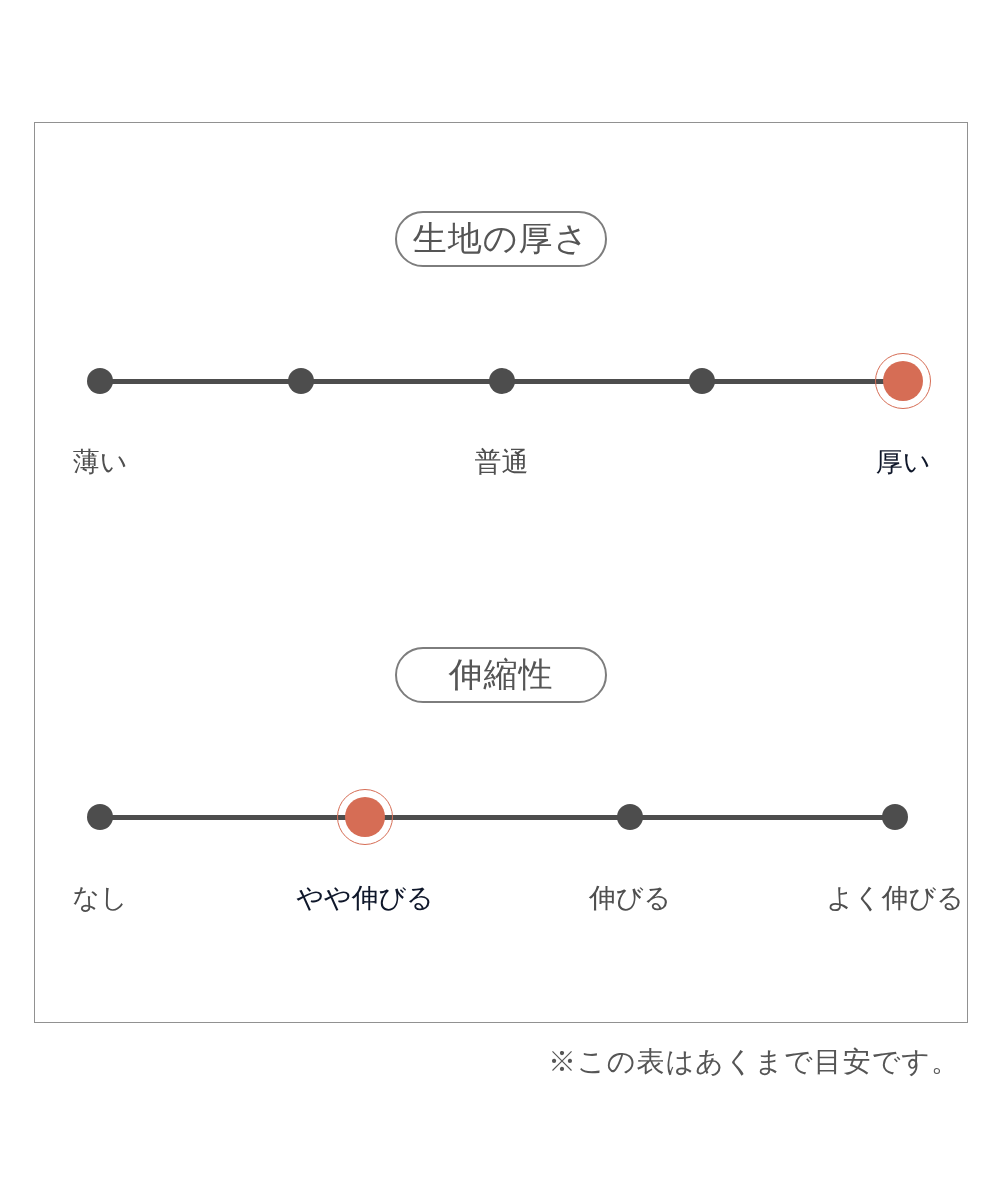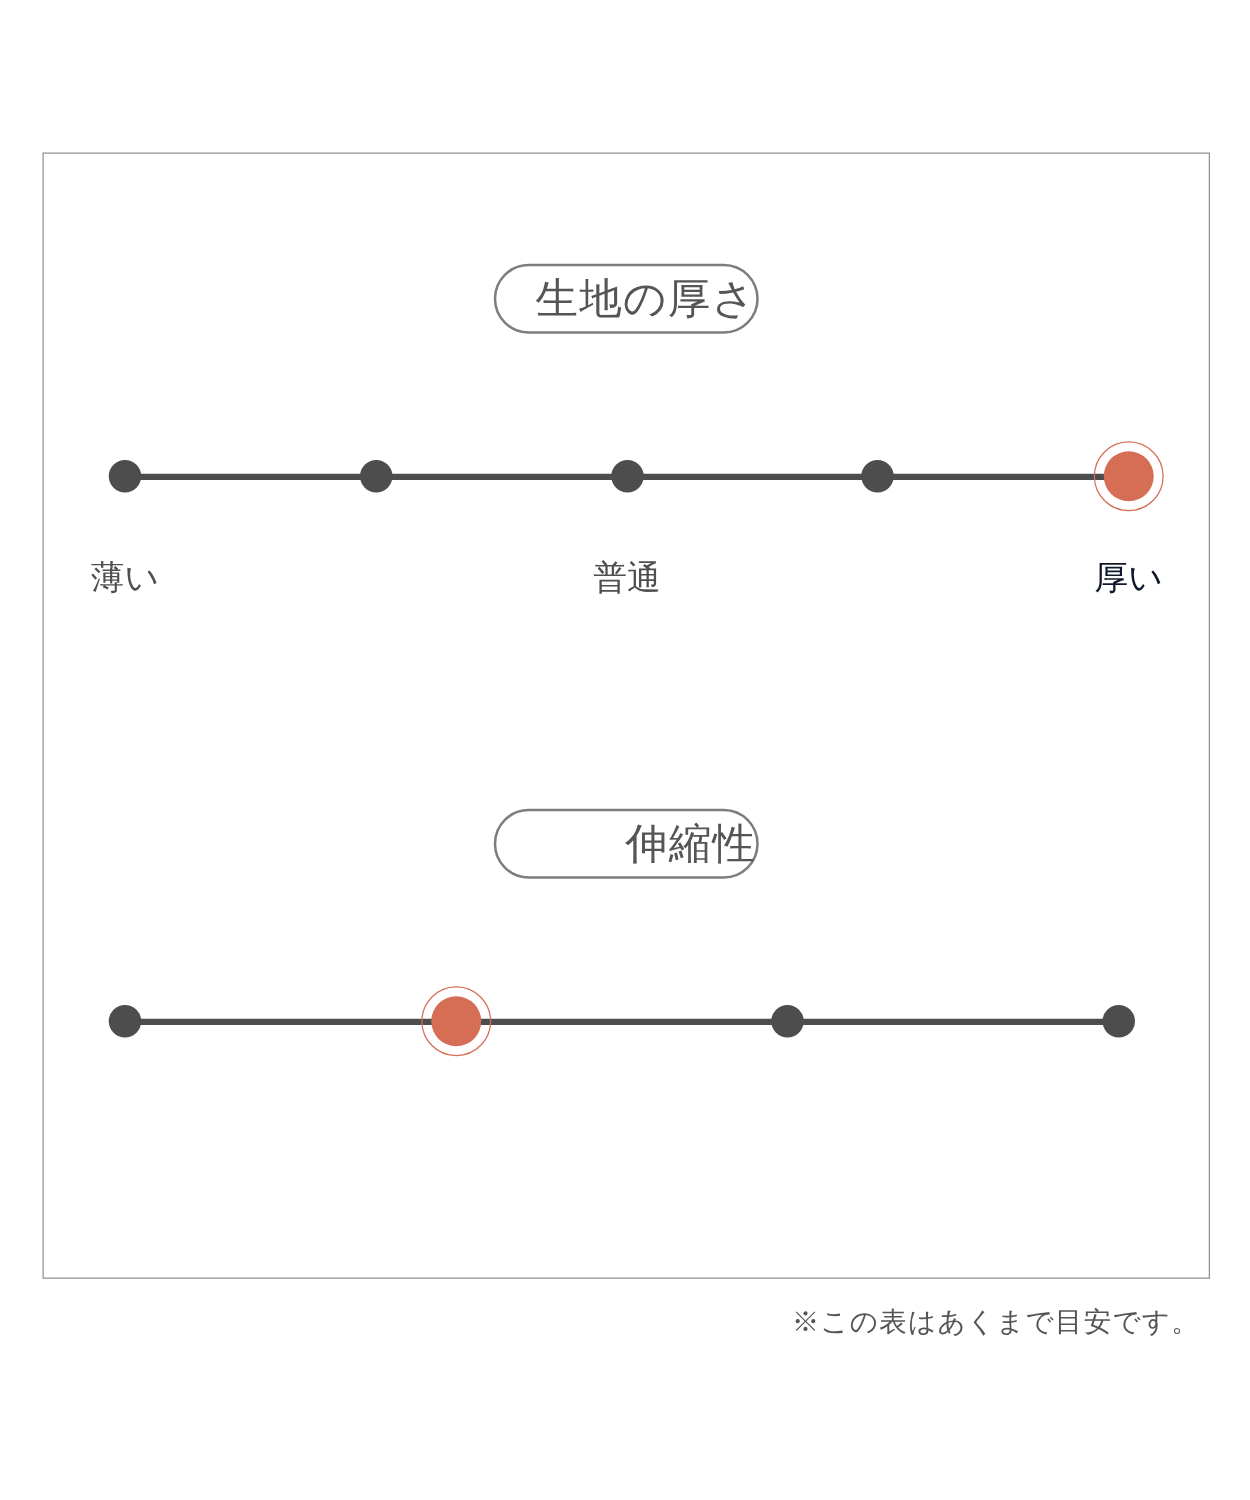--- a/index.html
+++ b/index.html
@@ -38,21 +38,21 @@
     left: 50%;
     top: 0;
     transform: translateX(-50%);
     width: 212px;
     height: 56px;
     border: 2px solid #7d7d7d;
     border-radius: 30px;
     box-sizing: border-box;
     display: flex;
     align-items: center;
-    justify-content: flex-end;
+    justify-content: center;
     background: #ffffff;
   }
   .pill-label {
     font-size: 34px;
     color: #555555;
     letter-spacing: 1px;
     white-space: nowrap;
   }
   .scale {
     position: absolute;
@@ -110,21 +110,21 @@
     color: #4f4f4f;
   }
   .scale-label.selected {
     font-weight: normal;
     color: #0f172a;
   }
   .footnote {
     position: absolute;
     top: 1043px;
     right: 40px;
-    font-size: 22px;
+    font-size: 28px;
     color: #555555;
     letter-spacing: 1px;
     white-space: nowrap;
   }
 </style>
 </head>
 <body>
 
 <div class="page">
   <div class="spec-box">
@@ -153,16 +153,22 @@
       <span class="pill-label">伸縮性</span>
     </div>
     <div class="scale">
       <span class="track"></span>
     <span class="dot" style="left: 0%;"></span>
           <span class="ring" style="left: 33.3333%;"></span>
           <span class="dot selected" style="left: 33.3333%;"></span>
           <span class="dot" style="left: 66.6667%;"></span>
           <span class="dot" style="left: 100%;"></span>
         </div>
+    <div class="labels">
+          <span class="scale-label" style="left: 0%;">なし</span>
+          <span class="scale-label selected" style="left: 33.3333%;">やや伸びる</span>
+          <span class="scale-label" style="left: 66.6667%;">伸びる</span>
+          <span class="scale-label" style="left: 100%;">よく伸びる</span>
+        </div>
   </div>
 </div>
   <div class="footnote">※この表はあくまで目安です。</div>
 </div>
 
 </body></html>

